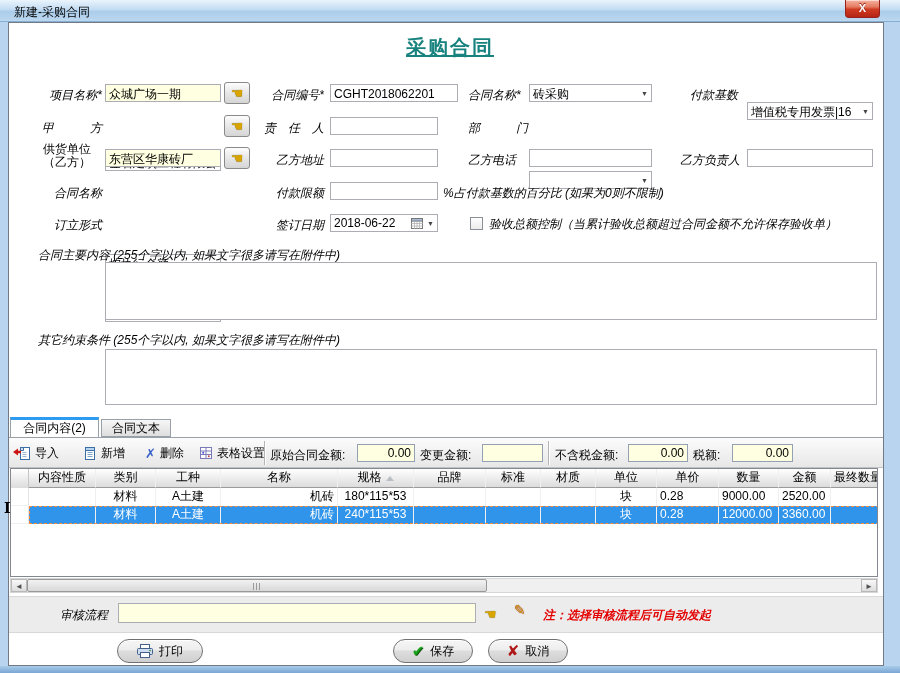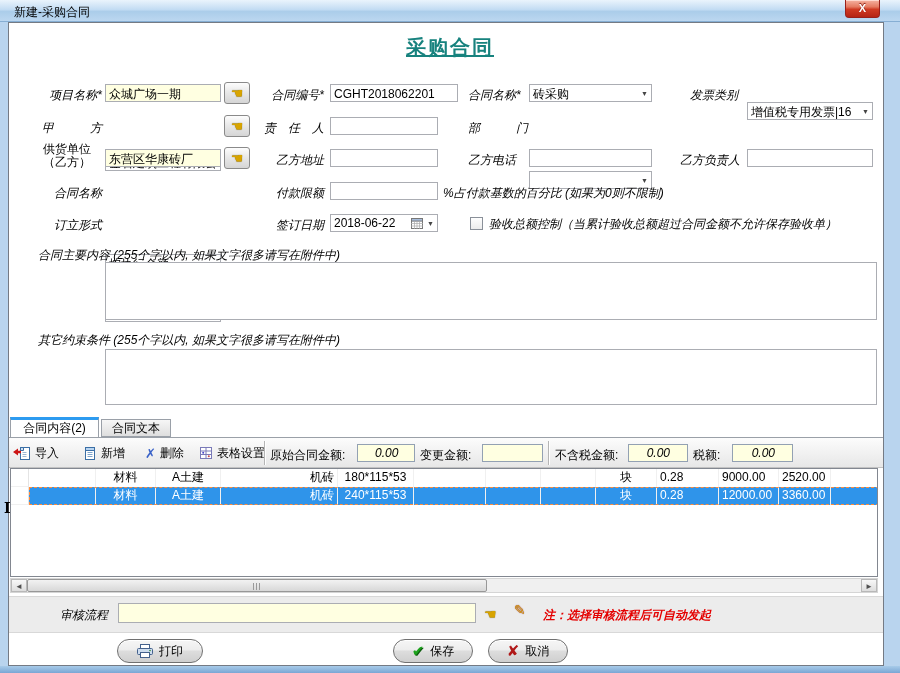--- a/index.html
+++ b/index.html
@@ -47,21 +47,21 @@
   #tab-inactive { left:101px; top:419px; width:70px; height:18px; line-height:16px;
     background:linear-gradient(#f6f6f6,#dedede); }
   #toolbar { left:9px; top:438px; width:874px; height:30px;
     background:linear-gradient(#fcfcfc,#e7e7e7); border-bottom:1px solid #c2c2c2; }
   .tbtn { position:absolute; top:442px; height:22px; display:flex; align-items:center; gap:4px;
     padding:0 3px; cursor:pointer; }
   .vsep { position:absolute; top:441px; height:24px; width:2px;
     border-left:1px solid #b5b5b5; border-right:1px solid #fff; }
   .tlbl { position:absolute; top:447px; }
   .tval { position:absolute; top:444px; height:18px; border:1px solid #93a1b3; background:#ffffe1;
-    padding:1px 17px; text-align:right; line-height:14px;font-style:italic; }
+    padding:1px 3px; text-align:right; line-height:14px; }
   .blue-x { color:#3a62c8; font-weight:bold; font-size:13px; }
   .gold-pencil { color:#d8a400; font-size:14px; text-shadow:0 0 1px #704; }
 
   
   #grid { left:10px; top:468px; width:868px; height:109px; border:1px solid #828790; background:#fff; overflow:hidden; }
   .thead { display:flex; height:19px; }
   .hcell { background:linear-gradient(#ffffff,#eaeaea 60%,#dcdcdc); border-right:1px solid #c6c6c6;
     border-bottom:1px solid #9a9a9a; text-align:center; line-height:18px; overflow:hidden; white-space:nowrap; }
   .sel-col { width:18px; flex:none; background:linear-gradient(#ffffff,#eaeaea 60%,#dcdcdc);
     border-right:1px solid #c6c6c6; }
@@ -107,21 +107,21 @@
 
 <div class="abs" id="page-title">采购合同</div>
 
 <div class="abs lbl r" style="left:32px;top:87px;width:70px">项目名称*</div>
 <div class="abs inp yellow" style="left:105px;top:84px;width:116px">众城广场一期</div>
 <div class="abs hand-btn" style="left:224px;top:82px"><span class="hand">☚</span></div>
 <div class="abs lbl r" style="left:258px;top:87px;width:66px">合同编号*</div>
 <div class="abs inp" style="left:330px;top:84px;width:128px">CGHT2018062201</div>
 <div class="abs lbl" style="left:468px;top:87px;width:58px">合同名称*</div>
 <div class="abs inp combo" style="left:529px;top:84px;width:123px"><span>砖采购</span><span class="arr">▼</span></div>
-<div class="abs lbl" style="left:690px;top:87px;width:52px">发票类别</div>
+<div class="abs lbl" style="left:690px;top:87px;width:52px">付款基数</div>
 <div class="abs inp combo" style="left:747px;top:84px;width:126px"><span>增值税专用发票|16</span><span class="arr">▼</span></div>
 
 <div class="abs lbl r" style="left:32px;top:120px;width:70px">甲　　　方</div>
 <div class="abs inp combo" style="left:105px;top:117px;width:116px"><span>金石建筑工程有限公</span><span class="arr">▼</span></div>
 <div class="abs hand-btn" style="left:224px;top:115px"><span class="hand">☚</span></div>
 <div class="abs lbl r" style="left:258px;top:120px;width:66px">责　任　人</div>
 <div class="abs inp" style="left:330px;top:117px;width:108px"></div>
 <div class="abs lbl" style="left:468px;top:120px;width:58px">部　　　门</div>
 <div class="abs inp combo" style="left:529px;top:117px;width:123px"><span></span><span class="arr">▼</span></div>
 
@@ -204,20 +204,36 @@
 <div class="tval" style="left:357px;width:58px">0.00</div>
 <div class="tlbl" style="left:420px">变更金额:</div>
 <div class="tval" style="left:482px;width:61px"></div>
 <div class="vsep" style="left:548px"></div>
 <div class="tlbl" style="left:555px">不含税金额:</div>
 <div class="tval" style="left:628px;width:60px">0.00</div>
 <div class="tlbl" style="left:693px">税额:</div>
 <div class="tval" style="left:732px;width:61px">0.00</div>
 
 <div class="abs" id="grid">
+  <div class="thead">
+      <div class="sel-col"></div>
+      <div class="tcell hcell" style="width:67px">内容性质</div>
+      <div class="tcell hcell" style="width:60px">类别</div>
+      <div class="tcell hcell" style="width:65px">工种</div>
+      <div class="tcell hcell" style="width:117px">名称</div>
+      <div class="tcell hcell" style="width:76px">规格<span class="sort"></span></div>
+      <div class="tcell hcell" style="width:72px">品牌</div>
+      <div class="tcell hcell" style="width:55px">标准</div>
+      <div class="tcell hcell" style="width:55px">材质</div>
+      <div class="tcell hcell" style="width:61px">单位</div>
+      <div class="tcell hcell" style="width:62px">单价</div>
+      <div class="tcell hcell" style="width:60px">数量</div>
+      <div class="tcell hcell" style="width:52px">金额</div>
+      <div class="tcell hcell" style="width:48px">最终数量</div>
+    </div>
   <div>
       <div class="trow">
         <div class="sel-col"></div>
         <div class="rowwrap">
           <div class="tcell ac" style="width:67px"></div>
           <div class="tcell ac" style="width:60px">材料</div>
           <div class="tcell ac" style="width:65px">A土建</div>
           <div class="tcell al" style="width:117px">机砖</div>
           <div class="tcell ac" style="width:76px">180*115*53</div>
           <div class="tcell ac" style="width:72px"></div>

